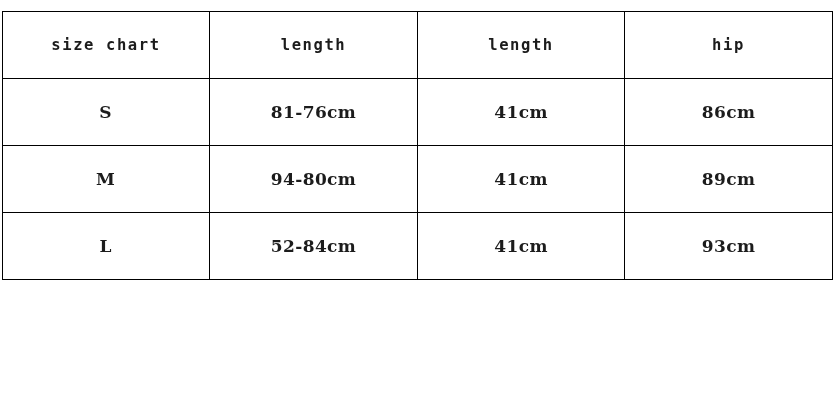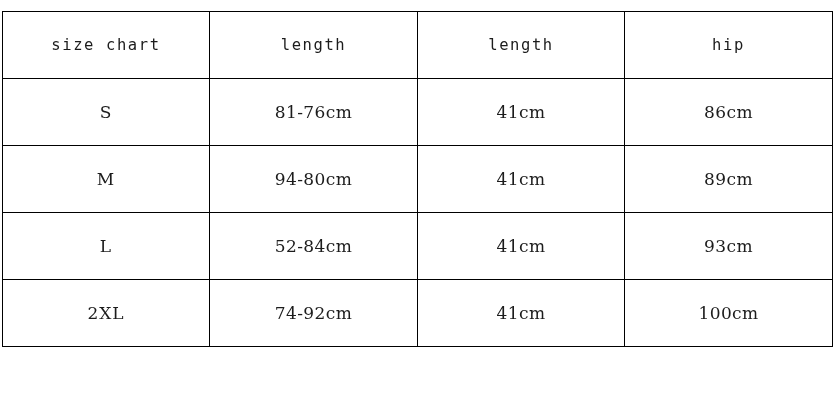--- a/index.html
+++ b/index.html
@@ -34,21 +34,21 @@
   table.size-chart col.c-length { width: 207px; }
   table.size-chart col.c-hip    { width: 208px; }
 
   table.size-chart th,
   table.size-chart td {
     border: 1.6px solid #000000;
     height: 66px;
     padding: 0 4px;
     text-align: center;
     vertical-align: middle;
-    font-weight: normal;
+    font-weight: bold;
     font-size: 16.5px;
     line-height: 1.2;
     color: #1c1c1c;
     white-space: nowrap;
     overflow: hidden;
   }
 
   
   table.size-chart thead th {
     font-family: "DejaVu Sans Mono", "Liberation Mono", monospace;
@@ -98,22 +98,16 @@
         <td>94-80cm</td>
         <td>41cm</td>
         <td>89cm</td>
       </tr>
       <tr>
         <td class="size-label">L</td>
         <td>52-84cm</td>
         <td>41cm</td>
         <td>93cm</td>
       </tr>
-      <tr>
-        <td class="size-label">2XL</td>
-        <td>74-92cm</td>
-        <td>41cm</td>
-        <td>100cm</td>
-      </tr>
 
     </tbody>
   </table>
 </div>
 
 </body></html>

